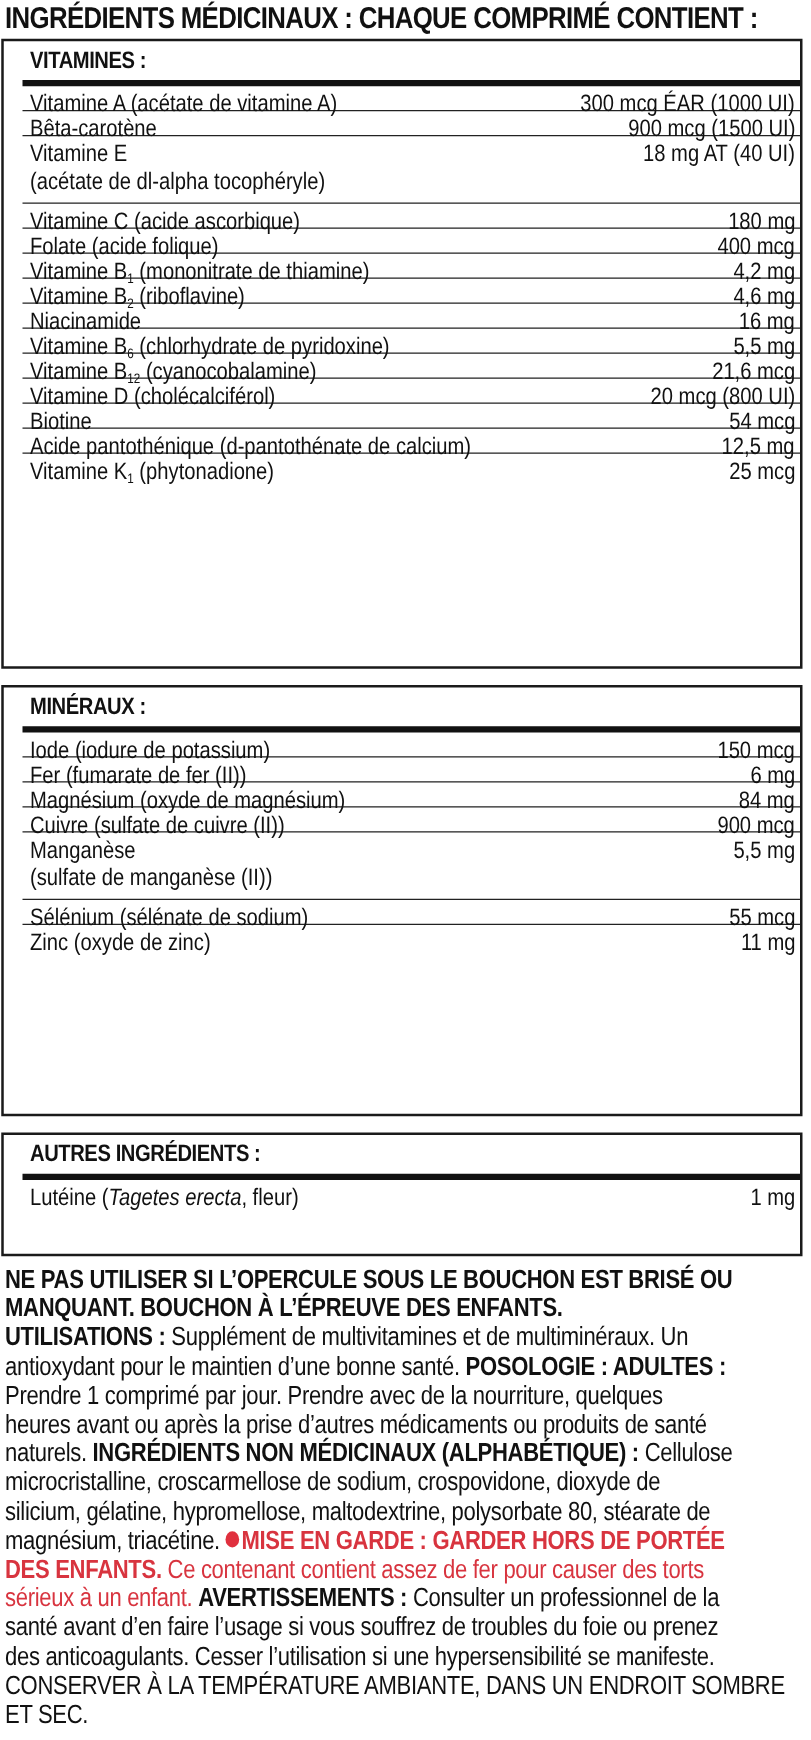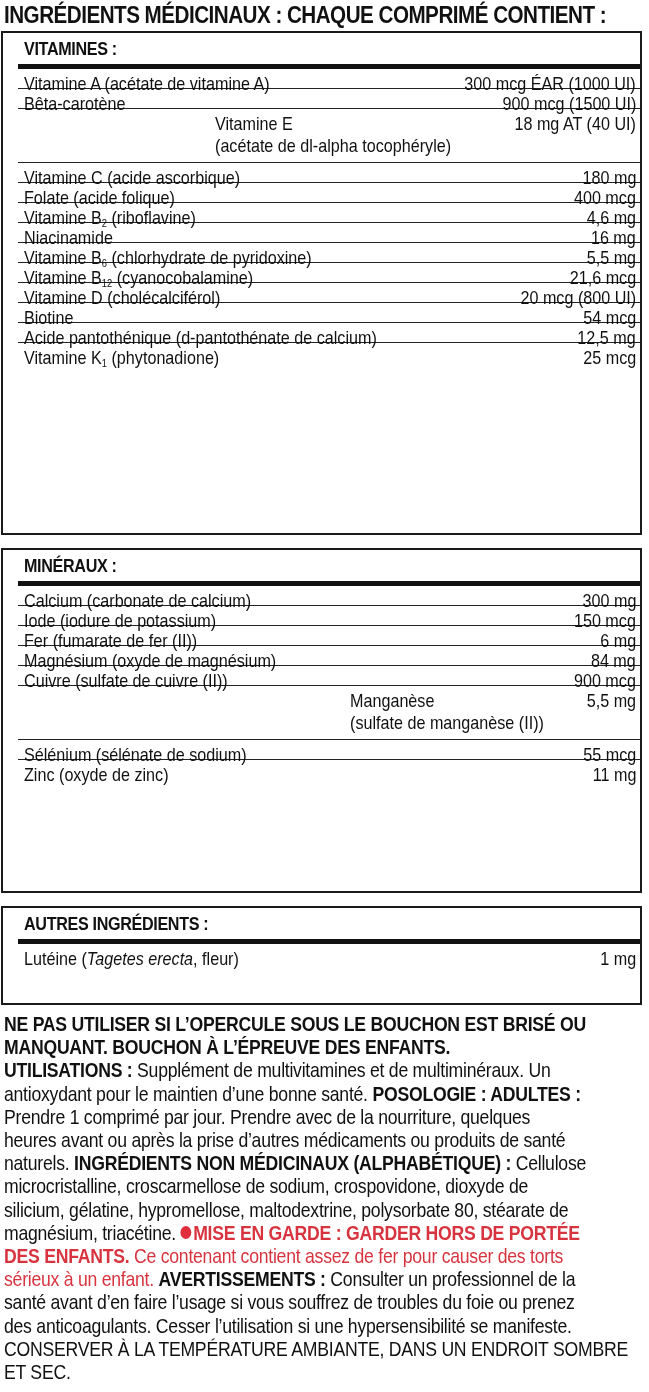--- a/index.html
+++ b/index.html
@@ -27,21 +27,21 @@
   .box-header span { display: inline-block; transform: scaleX(0.85); transform-origin: left center; white-space: nowrap; }
   .row {
     display: flex; justify-content: space-between; align-items: flex-start;
     border-bottom: 1.5px solid #222222; box-sizing: border-box;
     padding: 4px 4px 0 6px; font-size: 19px; line-height: 22px;
   }
   .row:last-child { border-bottom: none; gap: 16px; }
   .row .name { white-space: nowrap; transform: scaleX(0.85); transform-origin: left center; display: inline-block; }
   .row .amt { white-space: nowrap; transform: scaleX(0.85); transform-origin: right center; display: inline-block; text-align: right; }
   .r1 { height: 20px; }
-  .r2 { height: 54px; justify-content: flex-end; }
+  .r2 { height: 54px; }
   .row sub { font-size: 11px; vertical-align: -3px; line-height: 0; }
   .row em { font-style: italic; }
   .text-block {
     position: absolute; left: 4px; top: 1012px; width: 760px;
     font-size: 21px; line-height: 23.2px; letter-spacing: -0.3px;
     transform: scaleX(0.84); transform-origin: left top;
   }
   .text-block b { font-weight: bold; }
   .red { color: #d8343f; }
   .dot {
@@ -73,20 +73,24 @@
     </div>
   <div class="row r1">
       <span class="name">Vitamine C (acide ascorbique)</span>
       <span class="amt">180 mg</span>
     </div>
   <div class="row r1">
       <span class="name">Folate (acide folique)</span>
       <span class="amt">400 mcg</span>
     </div>
   <div class="row r1">
+      <span class="name"><span>Vitamine B</span><sub>1</sub><span> (mononitrate de thiamine)</span></span>
+      <span class="amt">4,2 mg</span>
+    </div>
+  <div class="row r1">
       <span class="name"><span>Vitamine B</span><sub>2</sub><span> (riboflavine)</span></span>
       <span class="amt">4,6 mg</span>
     </div>
   <div class="row r1">
       <span class="name">Niacinamide</span>
       <span class="amt">16 mg</span>
     </div>
   <div class="row r1">
       <span class="name"><span>Vitamine B</span><sub>6</sub><span> (chlorhydrate de pyridoxine)</span></span>
       <span class="amt">5,5 mg</span>
@@ -109,24 +113,20 @@
     </div>
   <div class="row r1">
       <span class="name"><span>Vitamine K</span><sub>1</sub><span> (phytonadione)</span></span>
       <span class="amt">25 mcg</span>
     </div>
 </div>
 
 <div class="box" style="top:548px;height:345px;">
   <div class="box-header">
       <span>MINÉRAUX :</span>
-    </div>
-  <div class="row r1">
-      <span class="name">Calcium (carbonate de calcium)</span>
-      <span class="amt">300 mg</span>
     </div>
   <div class="row r1">
       <span class="name">Iode (iodure de potassium)</span>
       <span class="amt">150 mcg</span>
     </div>
   <div class="row r1">
       <span class="name">Fer (fumarate de fer (II))</span>
       <span class="amt">6 mg</span>
     </div>
   <div class="row r1">

